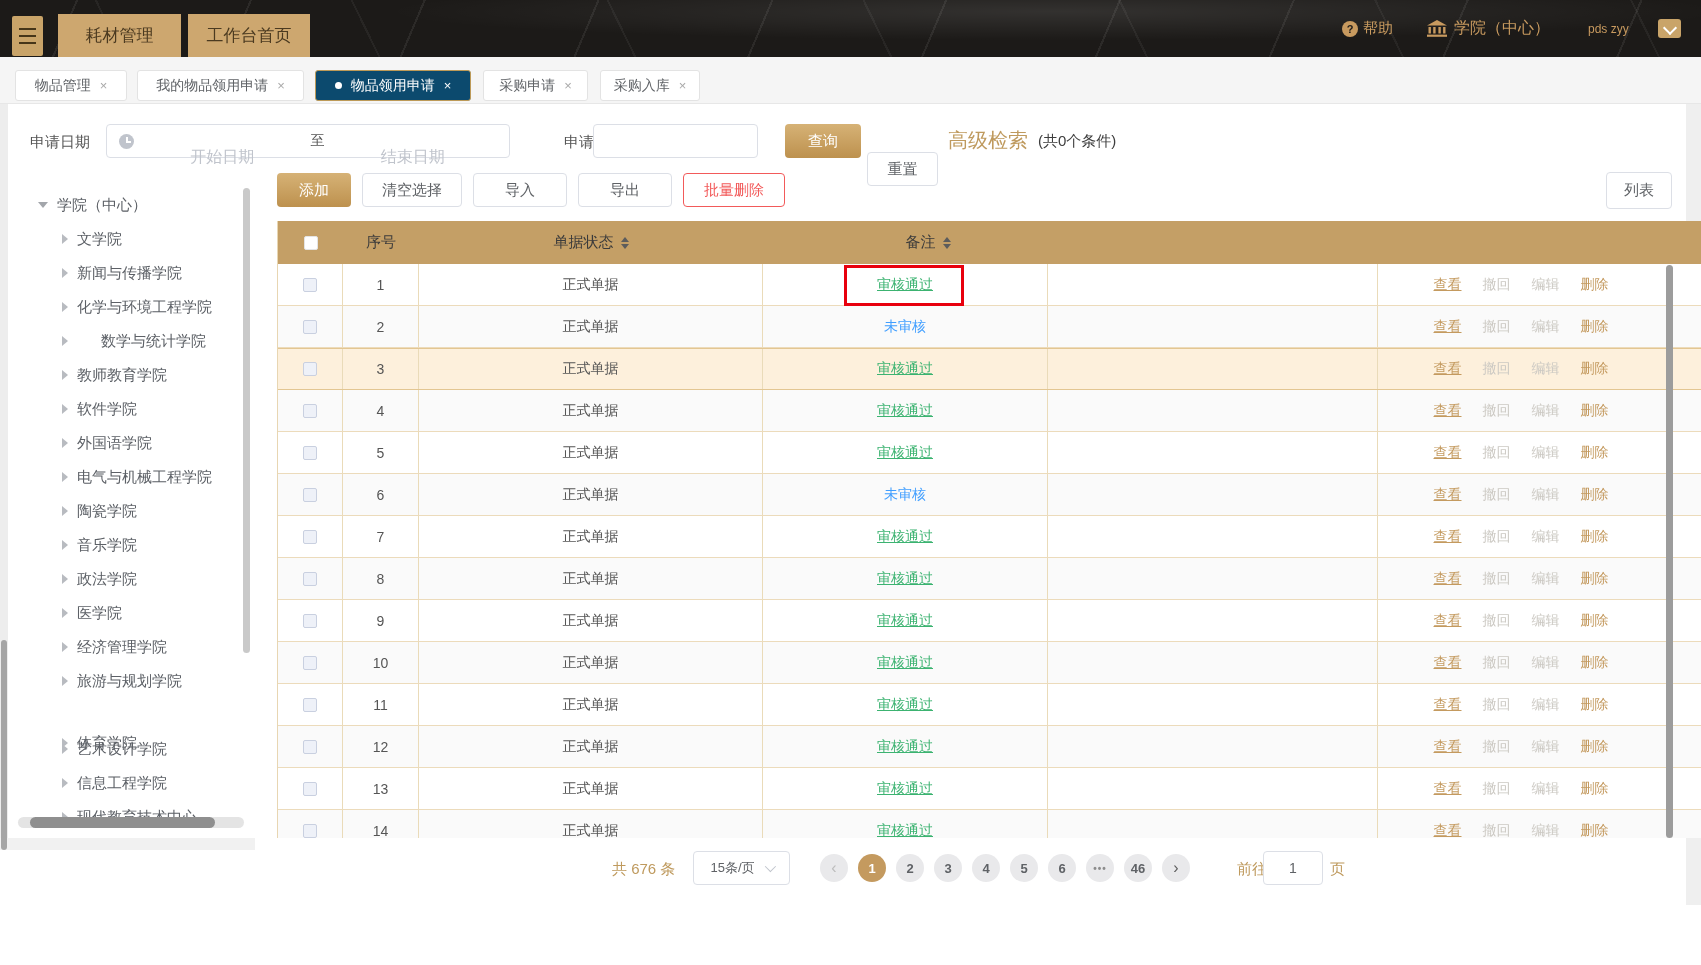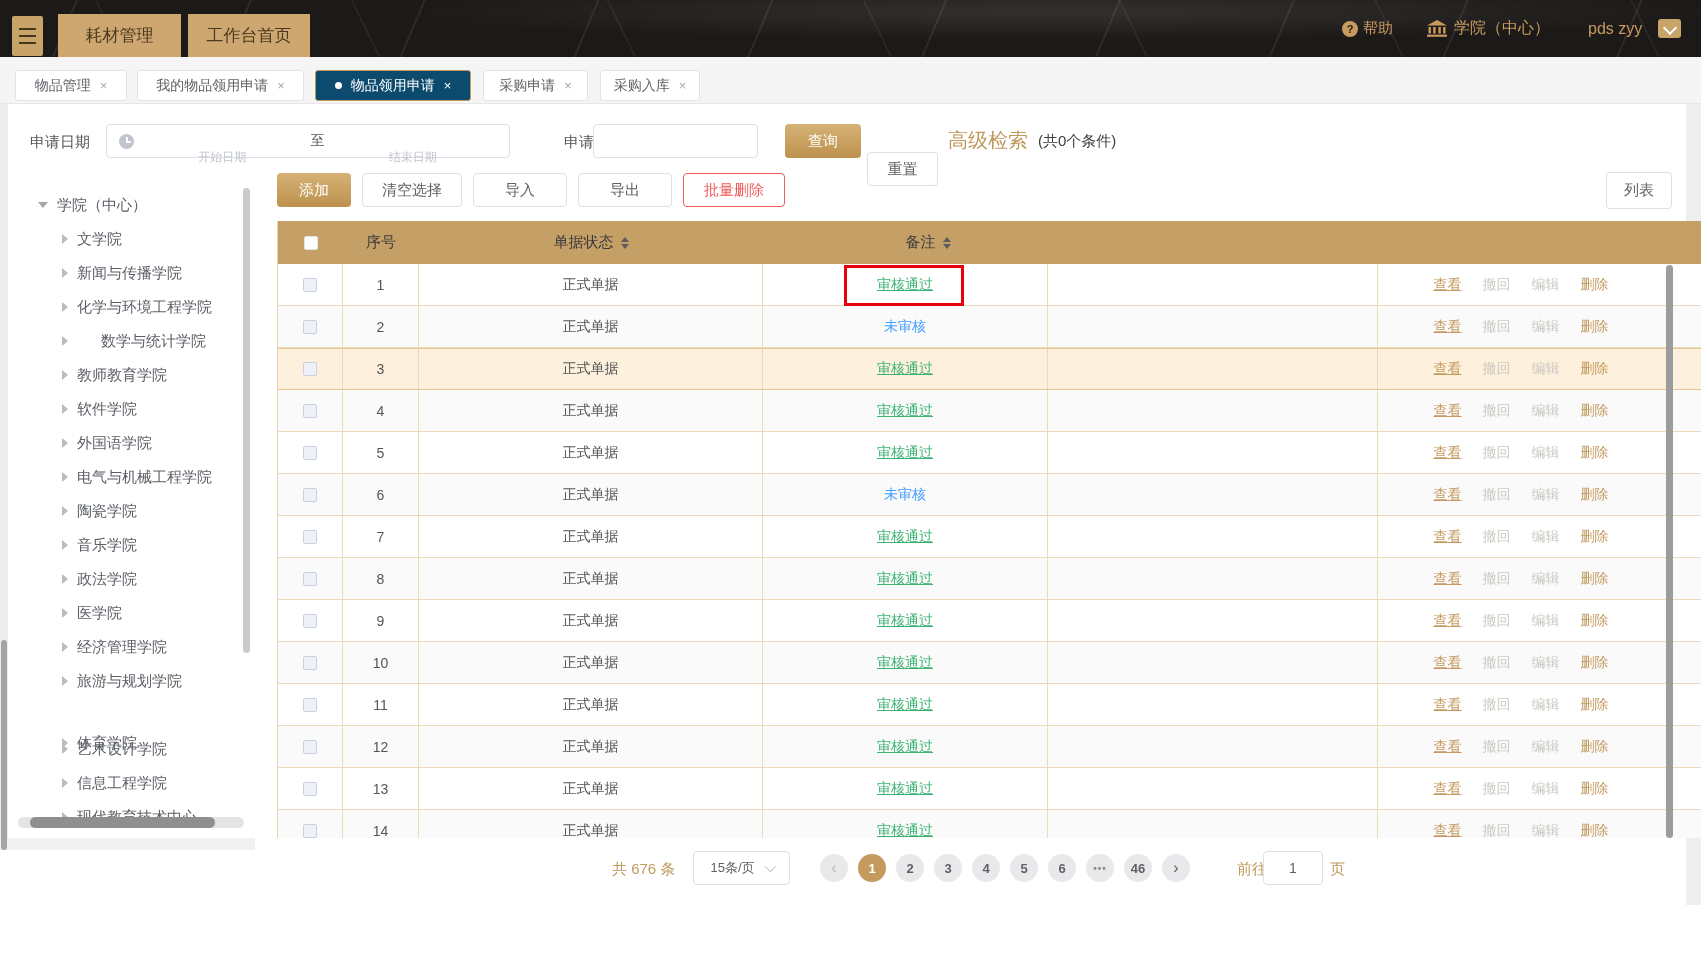--- a/index.html
+++ b/index.html
@@ -16,21 +16,21 @@
   .hamburger { position:absolute; left:12px; top:16px; width:31px; height:40px; background:#c9a469;
     border-radius:2px; display:flex; flex-direction:column; justify-content:center; gap:5px; align-items:center; cursor:pointer; }
   .hamburger i { display:block; width:17px; height:2px; background:#463619; }
   .menu-tab { position:absolute; top:14px; height:43px; background:#cda76f; color:#4b3a20;
     font-size:17px; display:flex; align-items:center; justify-content:center; cursor:pointer; }
   .menu-tab.t0 { left:58px; width:123px; }
   .menu-tab.t1 { left:188px; width:122px; }
   .tb-right { position:absolute; top:0; height:57px; display:flex; align-items:center; color:#c89a5f; font-size:15px; }
   .help-wrap { left:1342px; gap:5px; }
   .org-wrap { left:1427px; gap:7px; font-size:16px; }
-  .user-wrap { left:1588px; font-size:16px; }
+  .user-wrap { left:1588px; font-size:12px; }
   .chev-box { position:absolute; left:1658px; top:19px; width:23px; height:19px; background:#c9a469; border-radius:3px; cursor:pointer; }
   .chev-box::after { content:""; position:absolute; left:7px; top:4px; width:8px; height:8px;
     border-right:2px solid #fff; border-bottom:2px solid #fff; transform:rotate(45deg); }
   .help-icon { width:16px; height:16px; border-radius:50%; background:#c89a5f; color:#1c1a18;
     font-size:11px; font-weight:bold; display:flex; align-items:center; justify-content:center; }
 
   
   .tabbar { position:absolute; left:0; top:57px; width:1701px; height:47px; background:#f5f5f5; border-bottom:1px solid #e7e7e7; }
   .stab { position:absolute; top:13px; height:31px; background:#fff; border:1px solid #e3e3e3; border-radius:3px;
     display:flex; align-items:center; justify-content:center; gap:9px; font-size:14px; color:#5f6266; cursor:pointer; }
@@ -39,21 +39,21 @@
   .stab.active .x { color:#fff; }
   .stab .dot { width:7px; height:7px; border-radius:50%; background:#fff; }
 
   
   .flabel { position:absolute; font-size:15px; color:#555; top:133px; }
   .date-range { position:absolute; left:106px; top:124px; width:404px; height:34px; background:#fff;
     border:1px solid #dcdfe6; border-radius:4px; display:flex; align-items:center; padding:0 12px; gap:4px; cursor:text; }
   .clock { width:15px; height:15px; border-radius:50%; background:#c0c4cc; position:relative; flex:none; }
   .clock::before { content:""; position:absolute; left:7px; top:3px; width:2px; height:5px; background:#fff; }
   .clock::after  { content:""; position:absolute; left:7px; top:7px; width:5px; height:2px; background:#fff; }
-  .dr-ph { flex:1; text-align:center; color:#c0c4cc; font-size:12px;margin-top:33px; }
+  .dr-ph { flex:1; text-align:center; color:#c0c4cc; font-size:16px;margin-top:33px; }
   .dr-sep { color:#555; font-size:14px; }
   .text-input { position:absolute; background:#fff; border:1px solid #dcdfe6; border-radius:4px; height:34px;
     font-size:14px; color:#555; padding:0 10px; outline:none; font-family:inherit; }
   .applicant-input { left:593px; top:124px; width:165px; }
   .btn { position:absolute; height:34px; border-radius:4px; font-size:15px; display:flex; align-items:center;
     justify-content:center; cursor:pointer; border:1px solid #dcdfe6; background:#fff; color:#5f6266; }
   .btn.gold { background:linear-gradient(180deg,#d6b276,#bd914e); border:none; color:#fff; }
   .btn-search { left:785px; top:124px; width:76px; }
   .btn-reset  { left:867px; top:124px; width:71px;margin-top:28px; }
   .adv-search { position:absolute; left:948px; top:127px; font-size:20px; color:#bf9a5e; cursor:pointer; }

